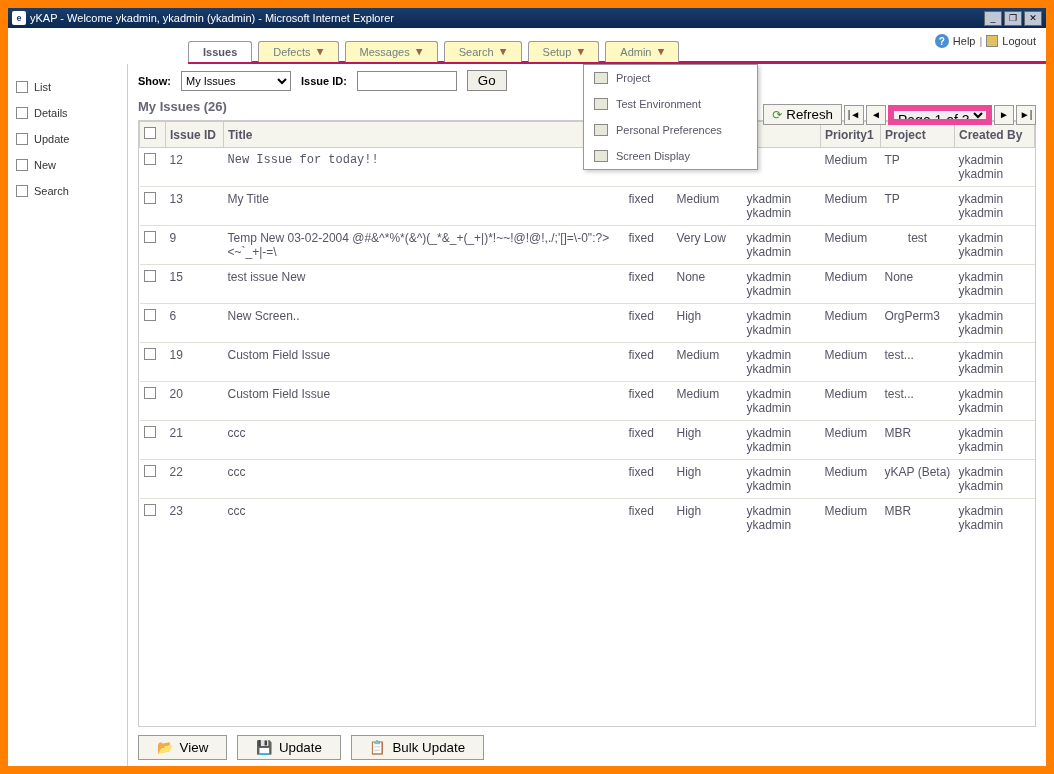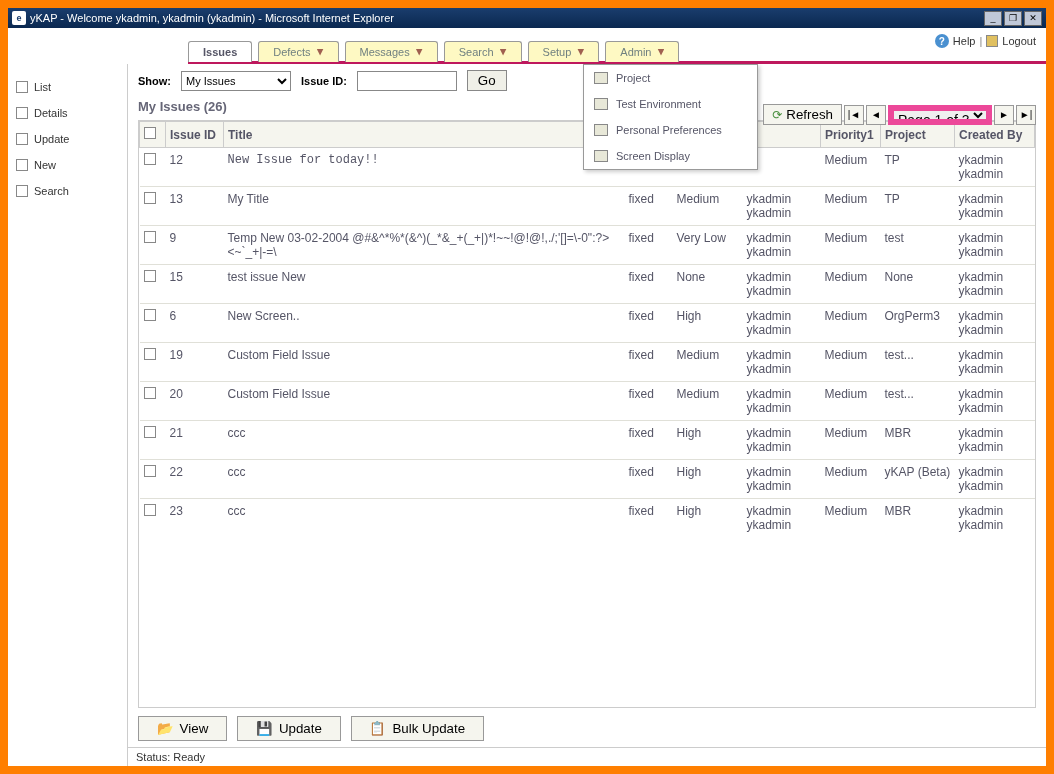--- a/index.html
+++ b/index.html
@@ -210,21 +210,21 @@
               </tr>
               <tr>
                 <td><span class="chk"></span></td>
                 <td style="white-space: pre-line;">9</td>
                 <td style="white-space: pre-line;">Temp New 03-02-2004 @#&amp;^*%*(&amp;^)(_*&amp;_+(_+|)*!~~!@!@!,./;'[]=\-0":?&gt;&lt;~`_+|-=\</td>
                 <td style="white-space: pre-line;">fixed</td>
                 <td style="white-space: pre-line;">Very Low</td>
                 <td style="white-space: pre-line;">ykadmin
 ykadmin</td>
                 <td style="white-space: pre-line;">Medium</td>
-                <td style="white-space: pre-line;">test</td>
+                <td style="white-space: pre-line; text-align: center;">test</td>
                 <td style="white-space: pre-line;">ykadmin
 ykadmin</td>
               </tr>
               <tr>
                 <td><span class="chk"></span></td>
                 <td style="white-space: pre-line;">15</td>
                 <td style="white-space: pre-line;">test issue New</td>
                 <td style="white-space: pre-line;">fixed</td>
                 <td style="white-space: pre-line;">None</td>
                 <td style="white-space: pre-line;">ykadmin
@@ -324,16 +324,15 @@
         <button class="actbtn">
             <span>💾</span>
             <span>Update</span>
           </button>
         <button class="actbtn">
             <span>📋</span>
             <span>Bulk Update</span>
           </button>
       </div>
 
-      <div class="statusbar">Status: Ready</div>
     </div>
   </div>
 </div>
 
 </body></html>

